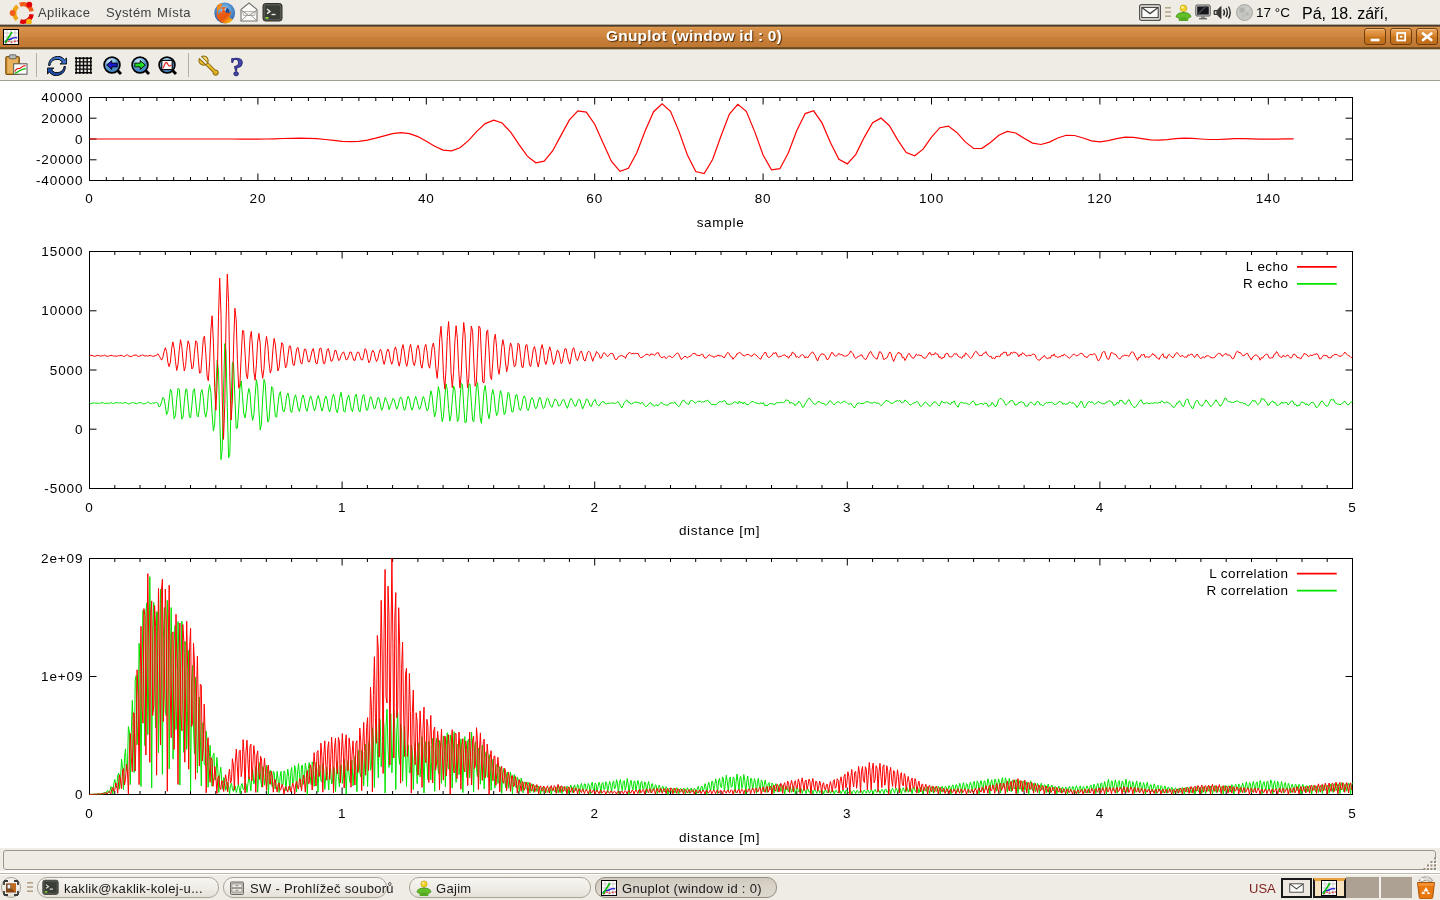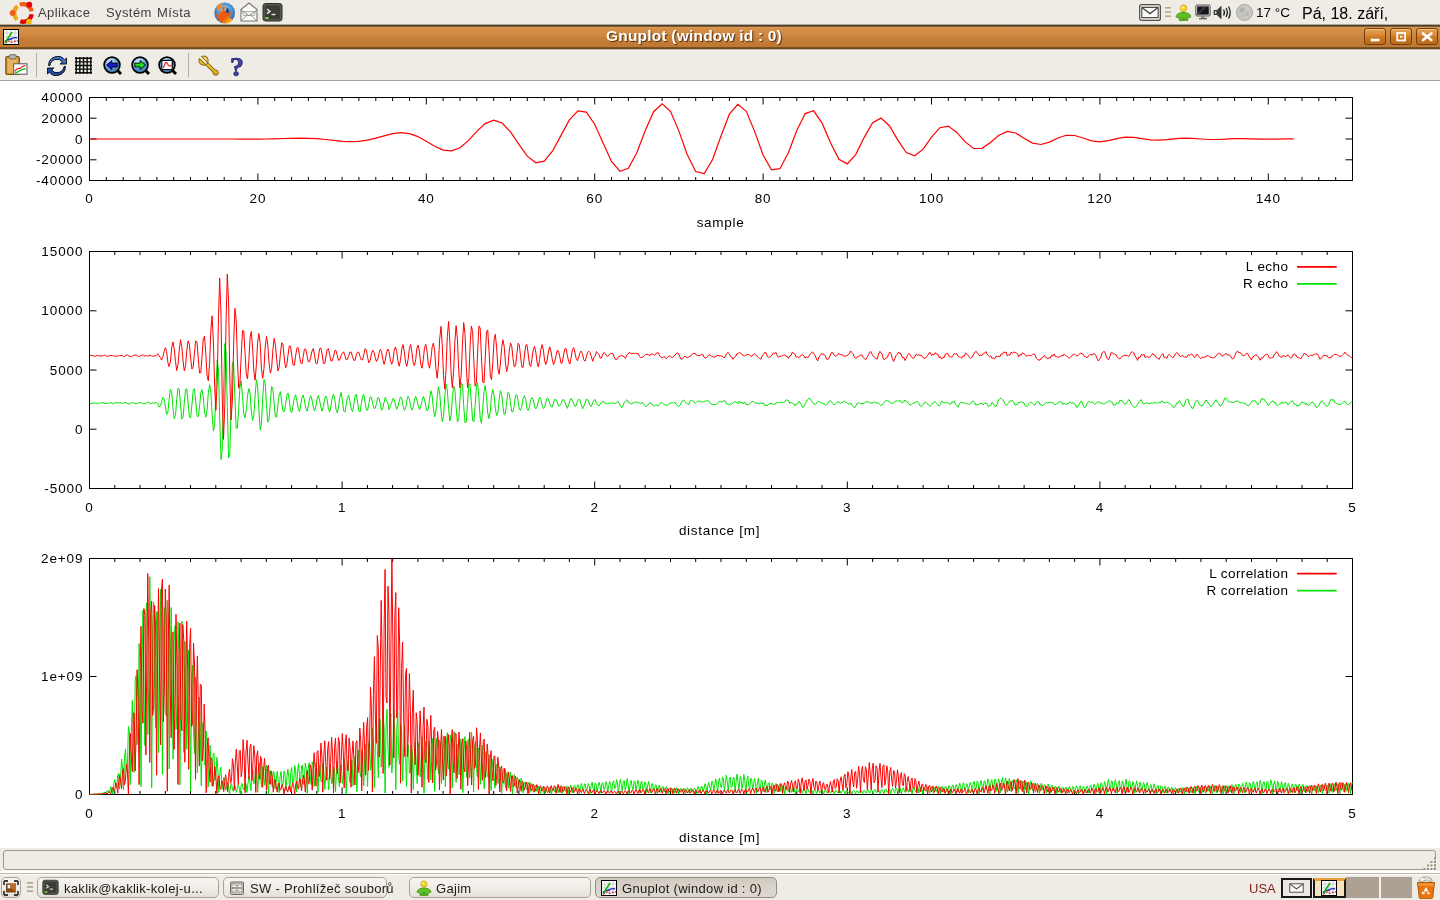--- a/index.html
+++ b/index.html
@@ -4,21 +4,21 @@
 font-family:"Liberation Sans",sans-serif;}
 .abs{position:absolute;}
 .menu{font-size:13px;letter-spacing:0.4px;color:#404040;top:5px;}
 #toppanel{left:0;top:0;width:1440px;height:24px;background:#efece6;}
 #titlebar{left:0;top:24px;width:1440px;height:27px;background:linear-gradient(180deg,#b2a899 0px,#b2a899 1px,#4a3e30 1.3px,#4a3e30 2.2px,#e09a4e 3.2px,#d69048 4.5px,#cc8640 12.8px,#c8803a 13.2px,#bf7833 23px,#6b4a20 23.6px,#6b4a20 24.6px,#f6f3ef 26px,#efece6 27px);}
 #toolbar{left:0;top:51px;width:1440px;height:30px;background:#efece6;border-bottom:1px solid #a5a096;box-sizing:border-box;}
 #statusbar{left:0;top:848px;width:1440px;height:23px;background:#efece6;}
 #statusin{left:3px;top:850px;width:1433px;height:20px;border:1px solid #9c978d;border-radius:3px;background:#efece6;box-sizing:border-box;box-shadow:0 1px 0 #fbfaf7;}
 #winbottom{left:0;top:871px;width:1440px;height:3px;background:linear-gradient(180deg,#fefefe 0,#fefefe 1.5px,#bfb6aa 1.7px,#bfb6aa 2.6px,#fefefd 2.8px);}
 #taskbar{left:0;top:874px;width:1440px;height:26px;background:#efece6;border-top:1px solid #fdfdfc;box-sizing:border-box;}
-.tbtn{position:absolute;top:877px;height:21px;border:1px solid #aba395;border-radius:5px;background:linear-gradient(180deg,#f7f5f1,#efece6 55%,#e6e1d8);box-sizing:border-box;font-size:13px;letter-spacing:0.3px;color:#1a1a1a;}
+.tbtn{position:absolute;top:877px;height:21px;border:1px solid #aba395;border-radius:10px;background:linear-gradient(180deg,#f7f5f1,#efece6 55%,#e6e1d8);box-sizing:border-box;font-size:13px;letter-spacing:0.3px;color:#1a1a1a;}
 .tbtn .lbl{position:absolute;left:26px;top:2.5px;white-space:nowrap;}
 .tlabel{font-size:13.5px;color:#000000;}
 #title{left:694px;top:27px;transform:translateX(-50%);font-size:15.5px;letter-spacing:0.2px;font-weight:bold;color:#fff;text-shadow:1px 1px 1px rgba(70,35,0,.9);white-space:nowrap;}
 </style></head><body>
 <div id="toppanel" class="abs"></div>
 <svg class="abs" style="left:8px;top:1px" width="26" height="24" viewBox="0 0 26 24">
 <g transform="translate(15,12)">
 <g fill="none" stroke-width="4.2">
 <path d="M 8.8 0 A 8.8 8.8 0 0 0 -1.53 -8.67" stroke="#f25d1c" transform="rotate(-11)"></path>
 <path d="M 8.8 0 A 8.8 8.8 0 0 0 -1.53 -8.67" stroke="#f0a513" transform="rotate(232)"></path>

